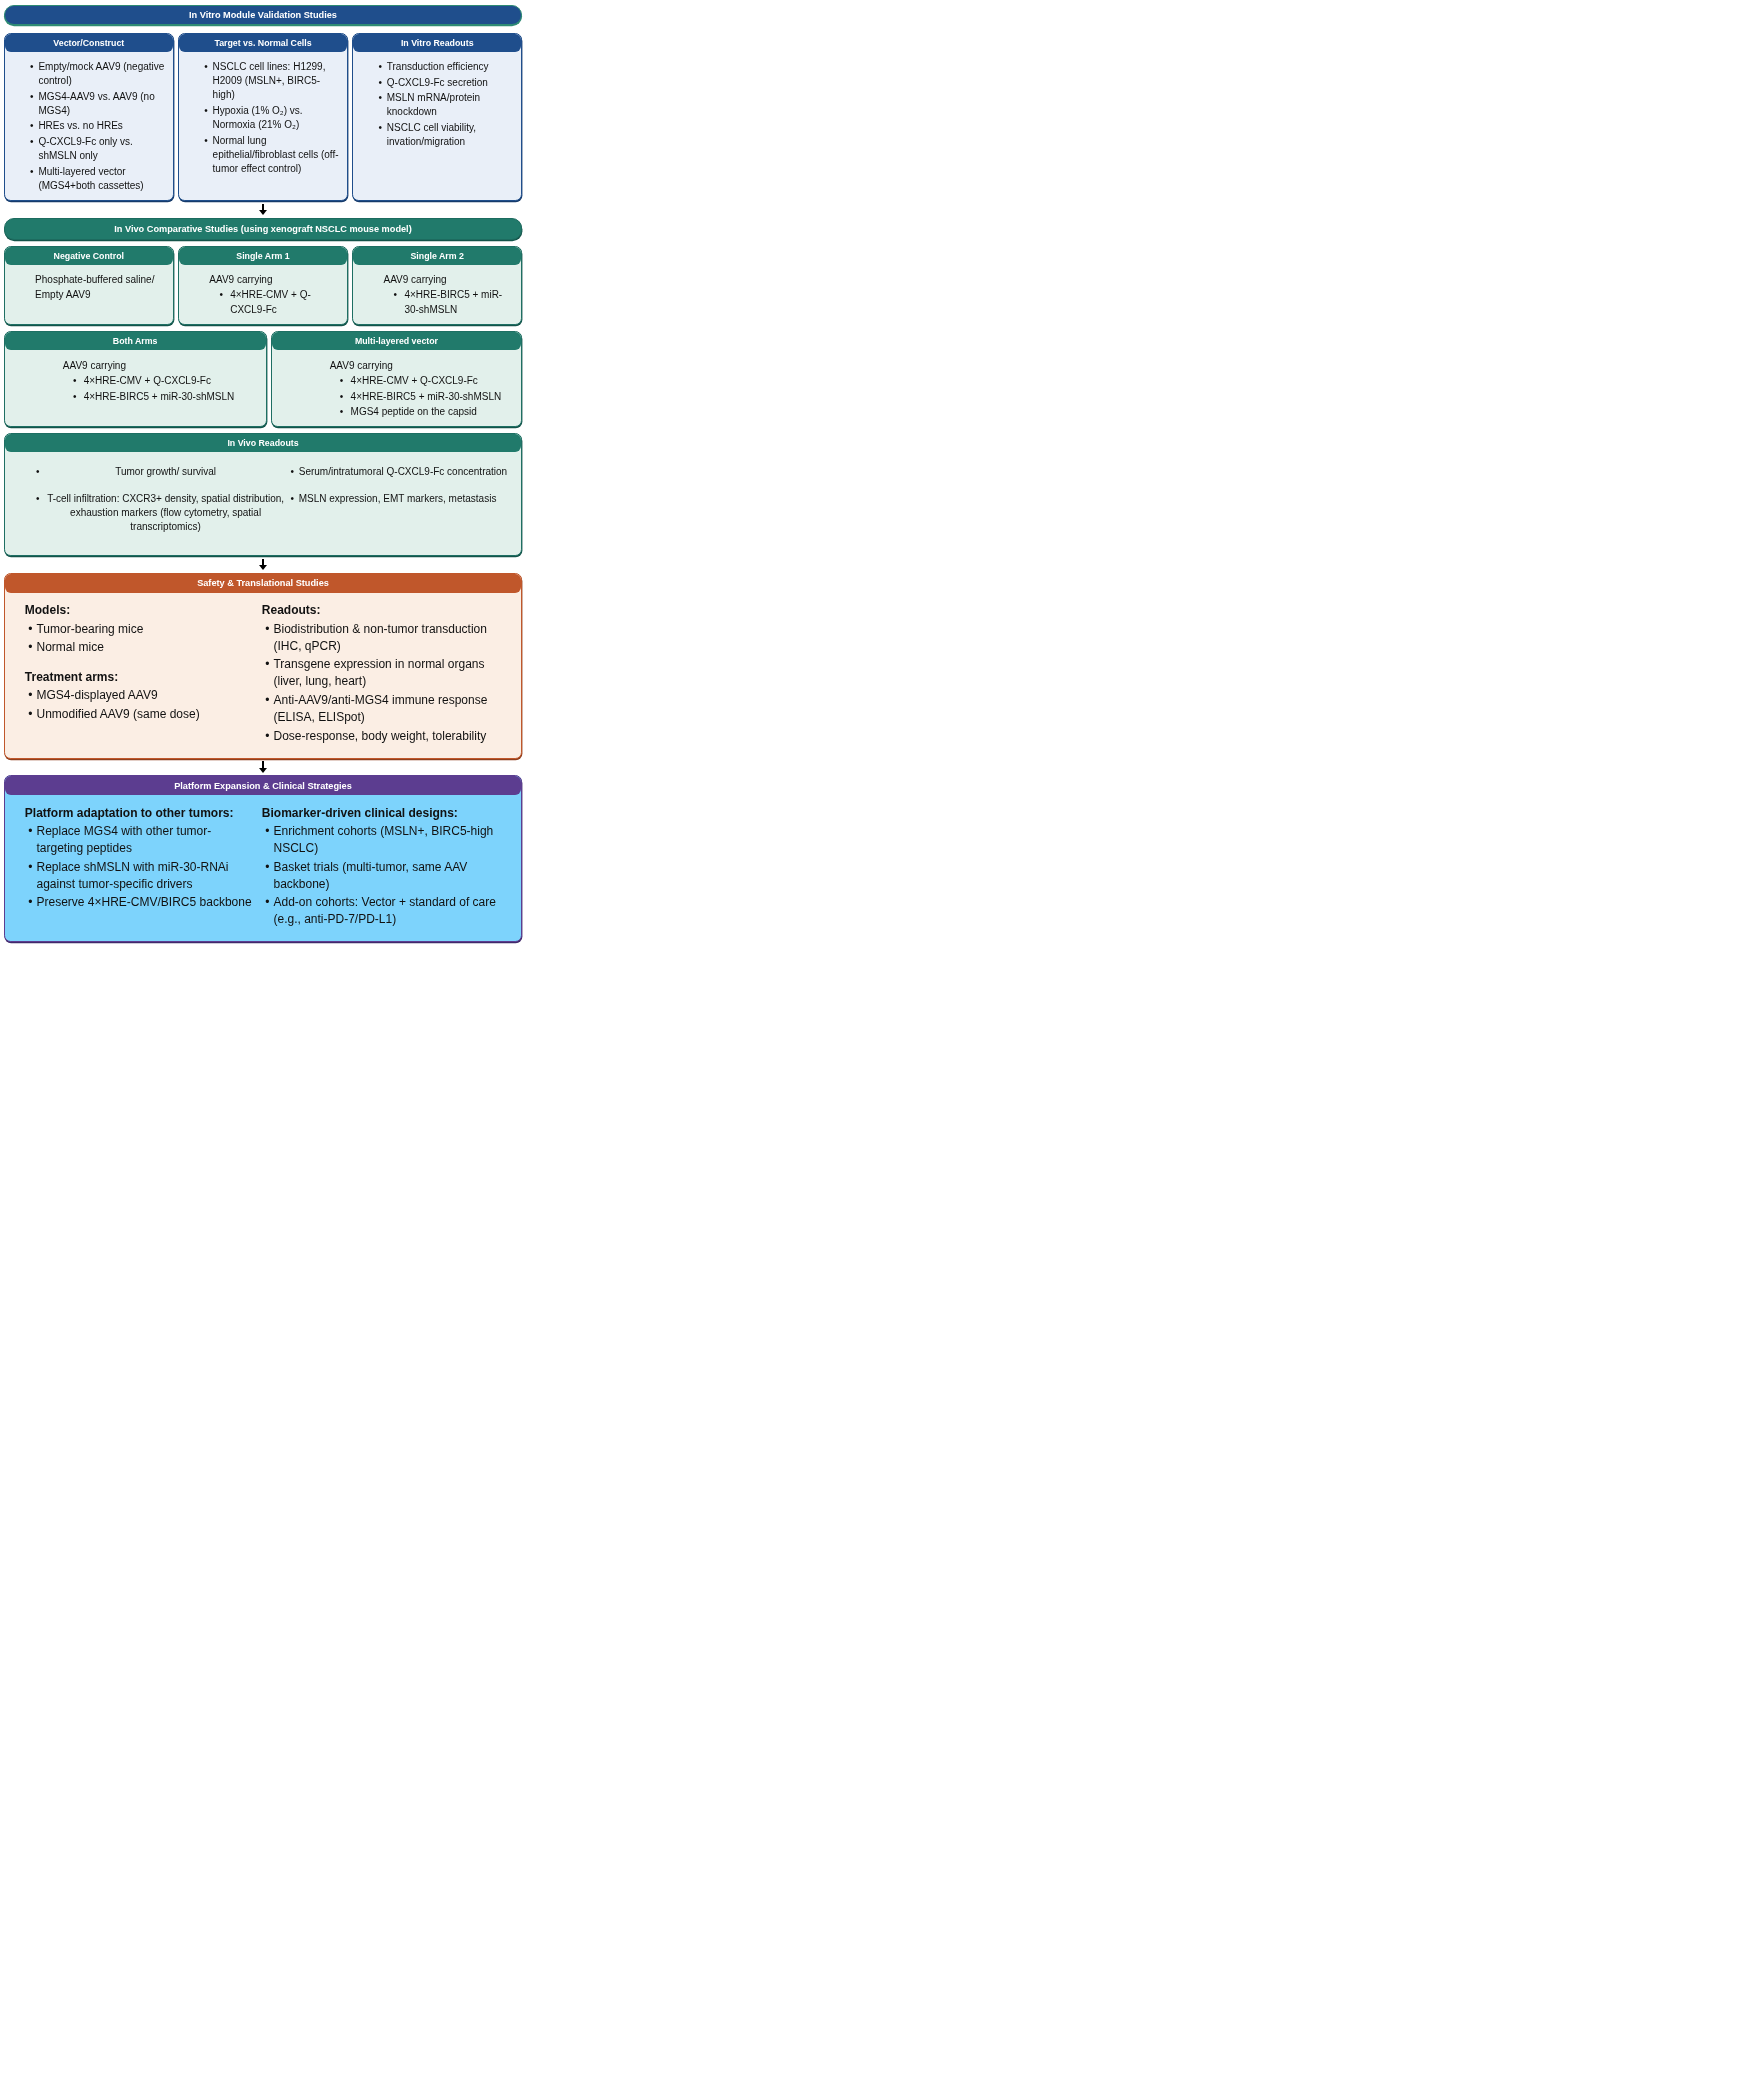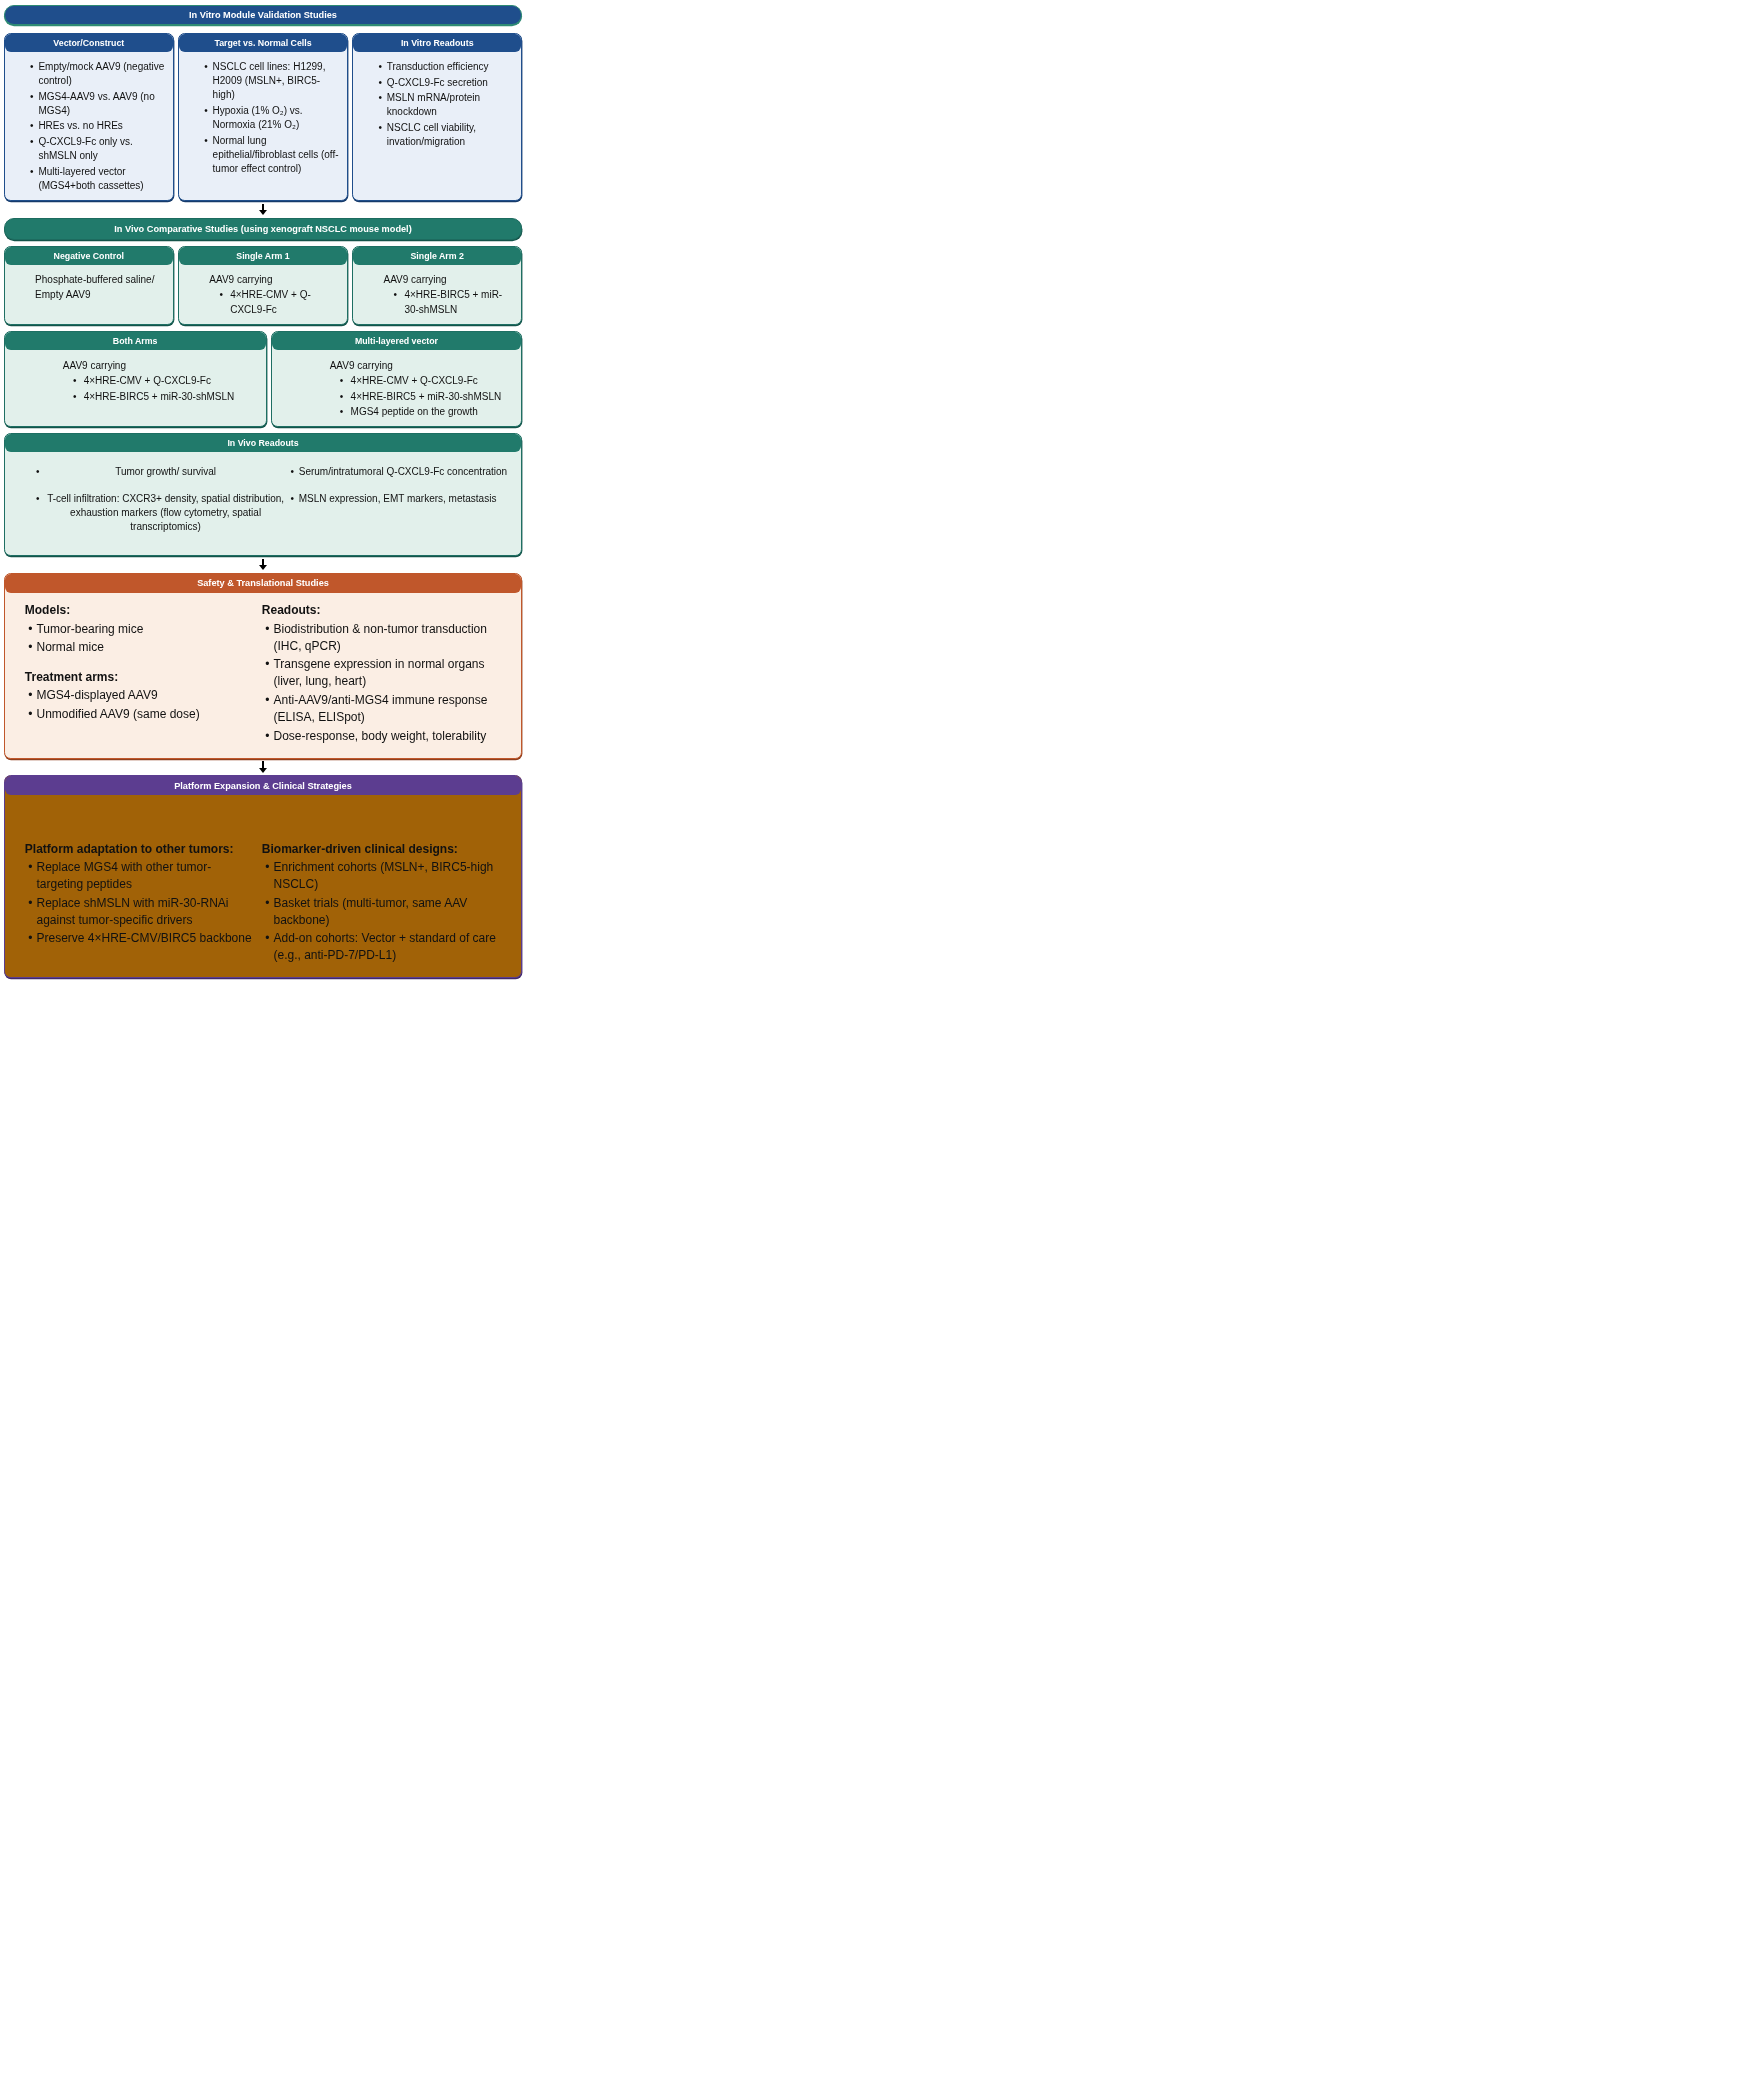--- a/index.html
+++ b/index.html
@@ -86,21 +86,21 @@
   .readouts-col-left{flex:0 0 53%;text-align:center;}
   .readouts-col-right{flex:1;}
   .readouts-body li.bullet{margin-bottom:12.6px;}
 
   
   .section{
     border:1.3px solid;border-radius:6.7px;overflow:hidden;
     display:flex;flex-direction:column;
   }
   .orange-section{border-color:#C0572B;background:#FBEEE4;box-shadow:0.4px 1.3px 0 #8F3F1D;}
-  .purple-section{border-color:#5C3D90;background:#a16207;box-shadow:0.4px 1.3px 0 #40296B;gap:36px;}
+  .purple-section{border-color:#5C3D90;background:#7dd3fc;box-shadow:0.4px 1.3px 0 #40296B;}
   .section-header{
     color:#ffffff;font-weight:bold;font-size:9.2px;text-align:center;
     padding:4.6px 3.4px;border-radius:0 0 5.9px 5.9px;
   }
   .orange-header{background:#C0572B;}
   .purple-header{background:#5C3D90;}
   .section-body{
     display:flex;font-size:12px;line-height:1.42;
     padding:9.2px 10px 11px 20px;flex:1;
   }
@@ -233,21 +233,21 @@
 
     <div class="card teal-card">
       <div class="card-header teal-header">
         <span>Multi-layered vector</span>
       </div>
       <div class="card-body arm-body arms2-body">
         <p class="intro">AAV9 carrying</p>
         <ul>
           <li class="bullet">4×HRE-CMV + Q-CXCL9-Fc</li>
           <li class="bullet">4×HRE-BIRC5 + miR-30-shMSLN</li>
-          <li class="bullet">MGS4 peptide on the growth</li>
+          <li class="bullet">MGS4 peptide on the capsid</li>
         </ul>
       </div>
     </div>
   </div>
 
   <div class="card teal-card readouts-card">
     <div class="card-header teal-header">
       <span>In Vivo Readouts</span>
     </div>
     <div class="card-body readouts-body">

